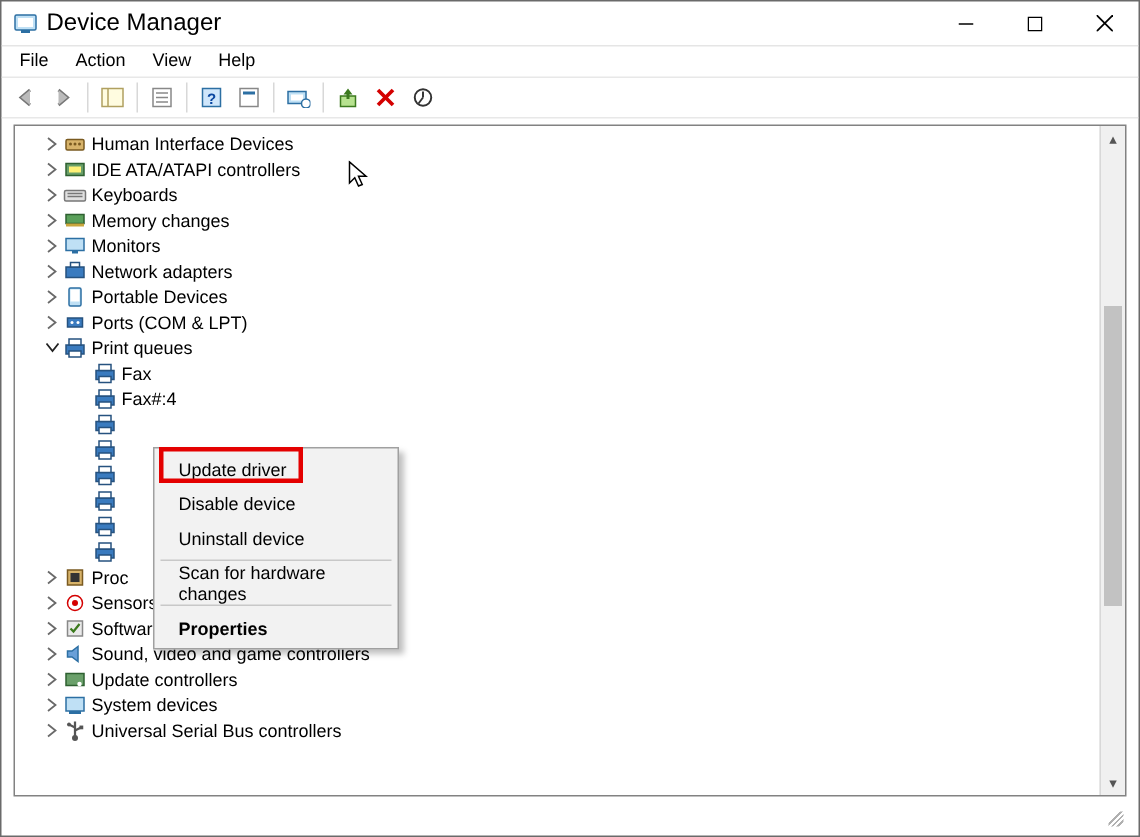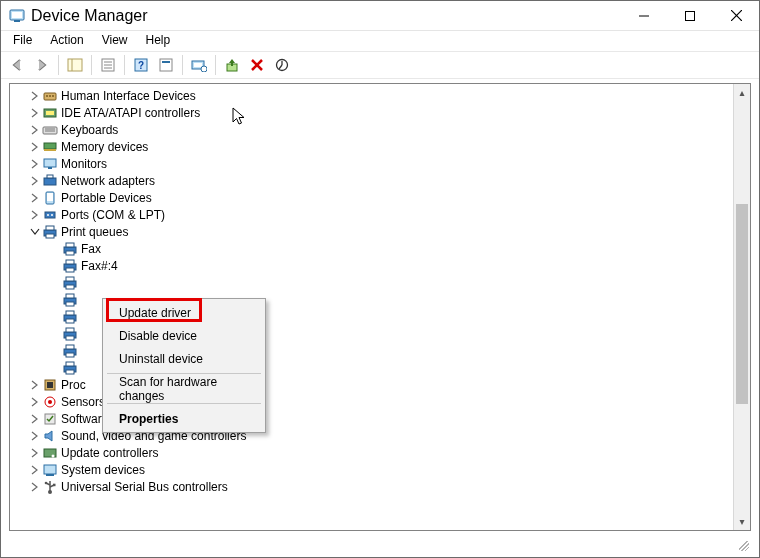--- a/index.html
+++ b/index.html
@@ -310,21 +310,21 @@
         <span class="expander">
           <svg width="10" height="10">
             <path d="M2 1 L7 5 L2 9" fill="none" stroke="#6a6a6a" stroke-width="1.2"></path>
           </svg>
         </span>
         <span class="dev-icon">
           <svg width="16" height="16" viewBox="0 0 16 16">
             <use href="#ic-memory"></use>
           </svg>
         </span>
-        <span class="node-label">Memory devices</span>
+        <span class="node-label">Memory changes</span>
       </div>
       <div class="node indent0">
         <span class="expander">
           <svg width="10" height="10">
             <path d="M2 1 L7 5 L2 9" fill="none" stroke="#6a6a6a" stroke-width="1.2"></path>
           </svg>
         </span>
         <span class="dev-icon">
           <svg width="16" height="16" viewBox="0 0 16 16">
             <use href="#ic-monitor"></use>

